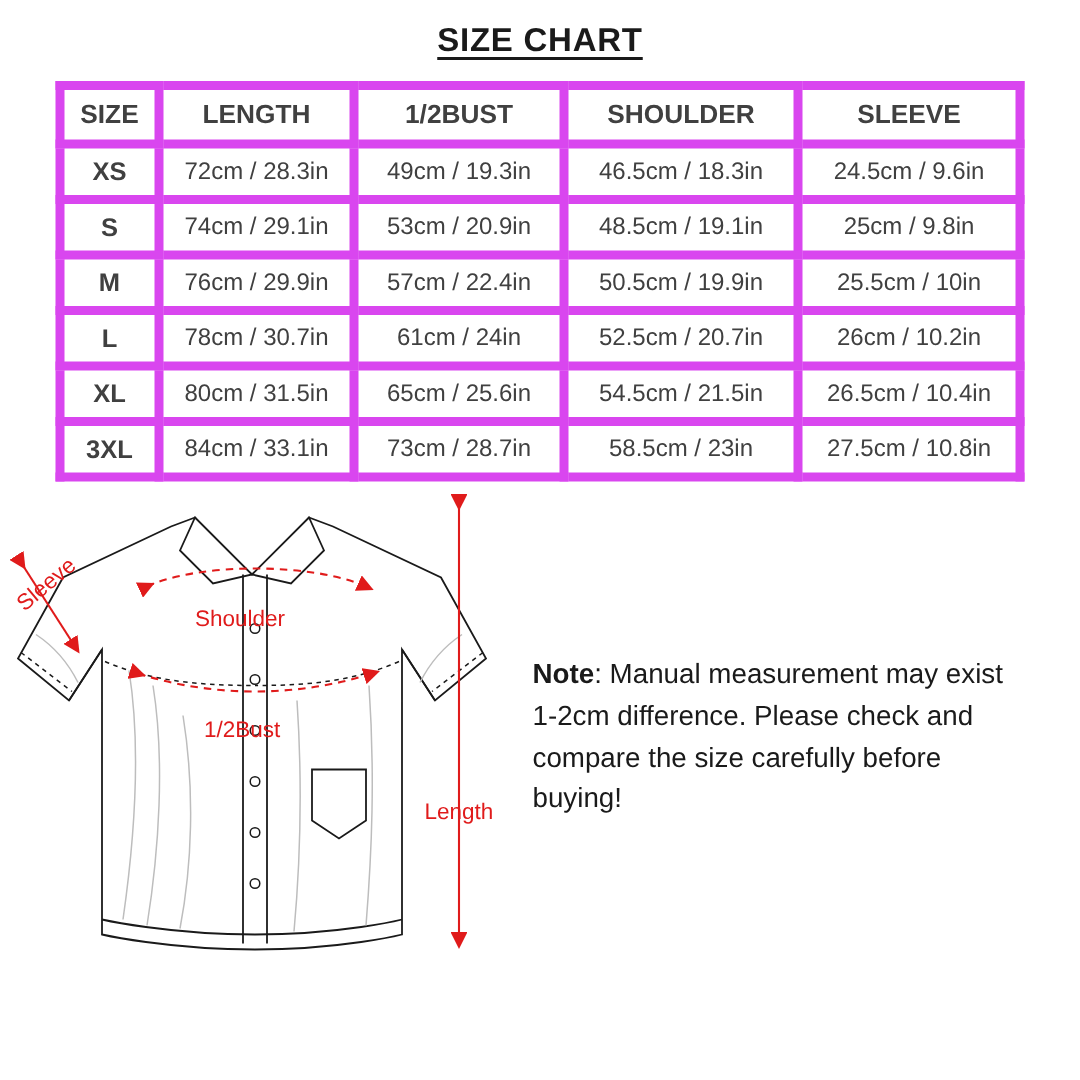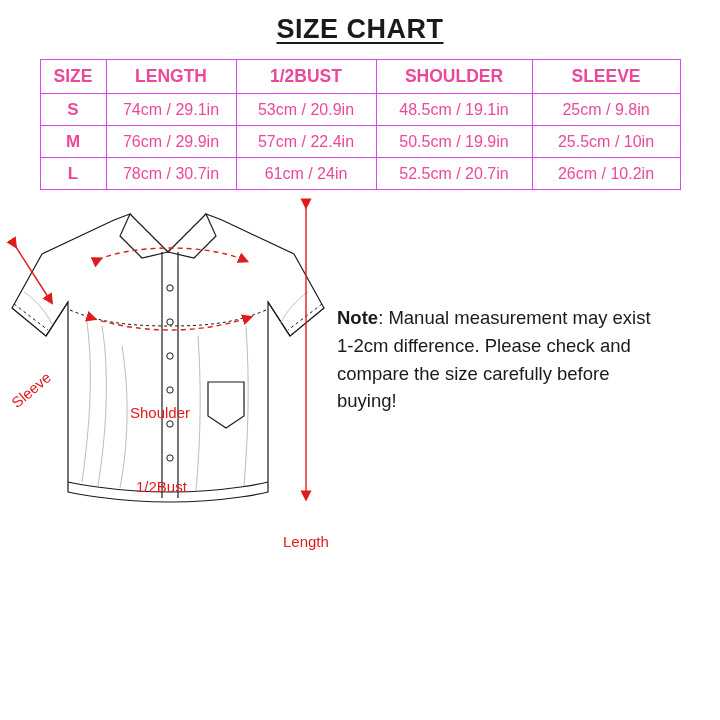--- a/index.html
+++ b/index.html
@@ -14,41 +14,41 @@
     color: #1a1a1a;
     overflow: hidden;
   }
   .page {
     position: relative;
     width: 720px;
     height: 720px;
   }
   .title {
     text-align: center;
-    font-size: 27px;
+    font-size: 22px;
     font-weight: bold;
     letter-spacing: 0.5px;
     padding-top: 14px;
     text-decoration: underline;
     text-underline-offset: 4px;
   }
   table.size-table {
     border-collapse: collapse;
     margin: 14px auto 0 auto;
     width: 640px;
     table-layout: fixed;
   }
   table.size-table th,
   table.size-table td {
-    border: 1px solid #d946ef;
+    border: 6px solid #d946ef;
     text-align: center;
     font-size: 16px;
     height: 31px;
     padding: 0 2px;
-    color: #ec4899;
+    color: #404040;
   }
   table.size-table thead th {
     font-weight: bold;
     font-size: 17.5px;
     height: 33px;
   }
   table.size-table tbody td.size-cell {
     font-weight: bold;
     font-size: 17px;
   }
@@ -66,21 +66,21 @@
   }
   .shirt-wrap {
     position: absolute;
     left: 2px;
     top: 0;
     width: 340px;
     height: 350px;
   }
   .note {
     position: absolute;
-    left: 337px;
+    left: 355px;
     top: 108px;
     width: 330px;
     font-size: 18.5px;
     line-height: 1.5;
     color: #1a1a1a;
   }
   .note b { font-weight: bold; }
 
   .measure-label {
     position: absolute;
@@ -126,39 +126,60 @@
       <tr>
         <th>SIZE</th>
         <th>LENGTH</th>
         <th>1/2BUST</th>
         <th>SHOULDER</th>
         <th>SLEEVE</th>
       </tr>
     </thead>
     <tbody>
       <tr>
+        <td class="size-cell">XS</td>
+        <td>72cm / 28.3in</td>
+        <td>49cm / 19.3in</td>
+        <td>46.5cm / 18.3in</td>
+        <td>24.5cm / 9.6in</td>
+      </tr>
+      <tr>
         <td class="size-cell">S</td>
         <td>74cm / 29.1in</td>
         <td>53cm / 20.9in</td>
         <td>48.5cm / 19.1in</td>
         <td>25cm / 9.8in</td>
       </tr>
       <tr>
         <td class="size-cell">M</td>
         <td>76cm / 29.9in</td>
         <td>57cm / 22.4in</td>
         <td>50.5cm / 19.9in</td>
         <td>25.5cm / 10in</td>
       </tr>
       <tr>
         <td class="size-cell">L</td>
         <td>78cm / 30.7in</td>
         <td>61cm / 24in</td>
         <td>52.5cm / 20.7in</td>
         <td>26cm / 10.2in</td>
+      </tr>
+      <tr>
+        <td class="size-cell">XL</td>
+        <td>80cm / 31.5in</td>
+        <td>65cm / 25.6in</td>
+        <td>54.5cm / 21.5in</td>
+        <td>26.5cm / 10.4in</td>
+      </tr>
+      <tr>
+        <td class="size-cell">3XL</td>
+        <td>84cm / 33.1in</td>
+        <td>73cm / 28.7in</td>
+        <td>58.5cm / 23in</td>
+        <td>27.5cm / 10.8in</td>
       </tr>
     </tbody>
   </table>
 
   <div class="lower">
 
     <div class="shirt-wrap">
       <svg width="340" height="350" viewBox="0 0 340 350">
 
         <g fill="#ffffff" stroke="#1a1a1a" stroke-width="1.2">

